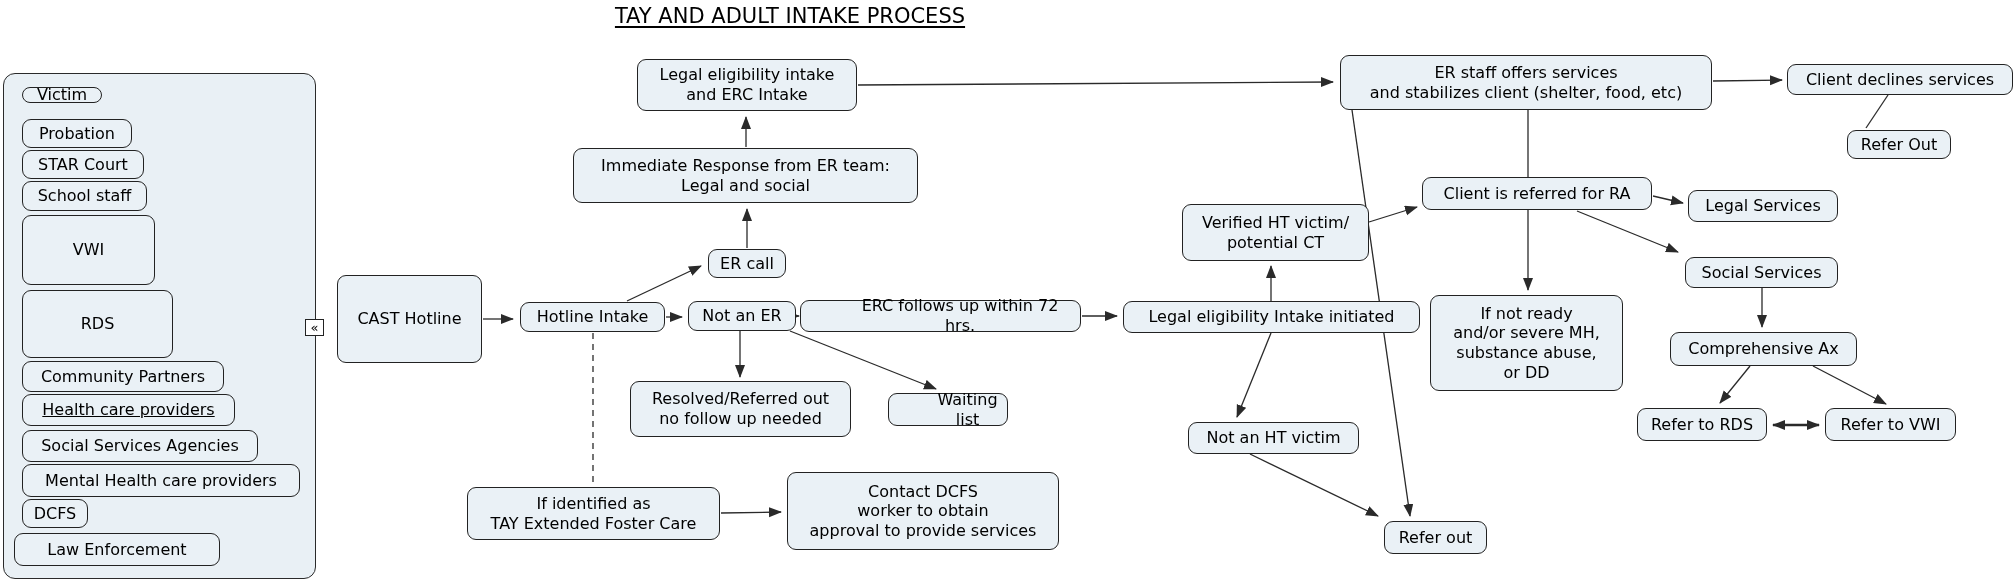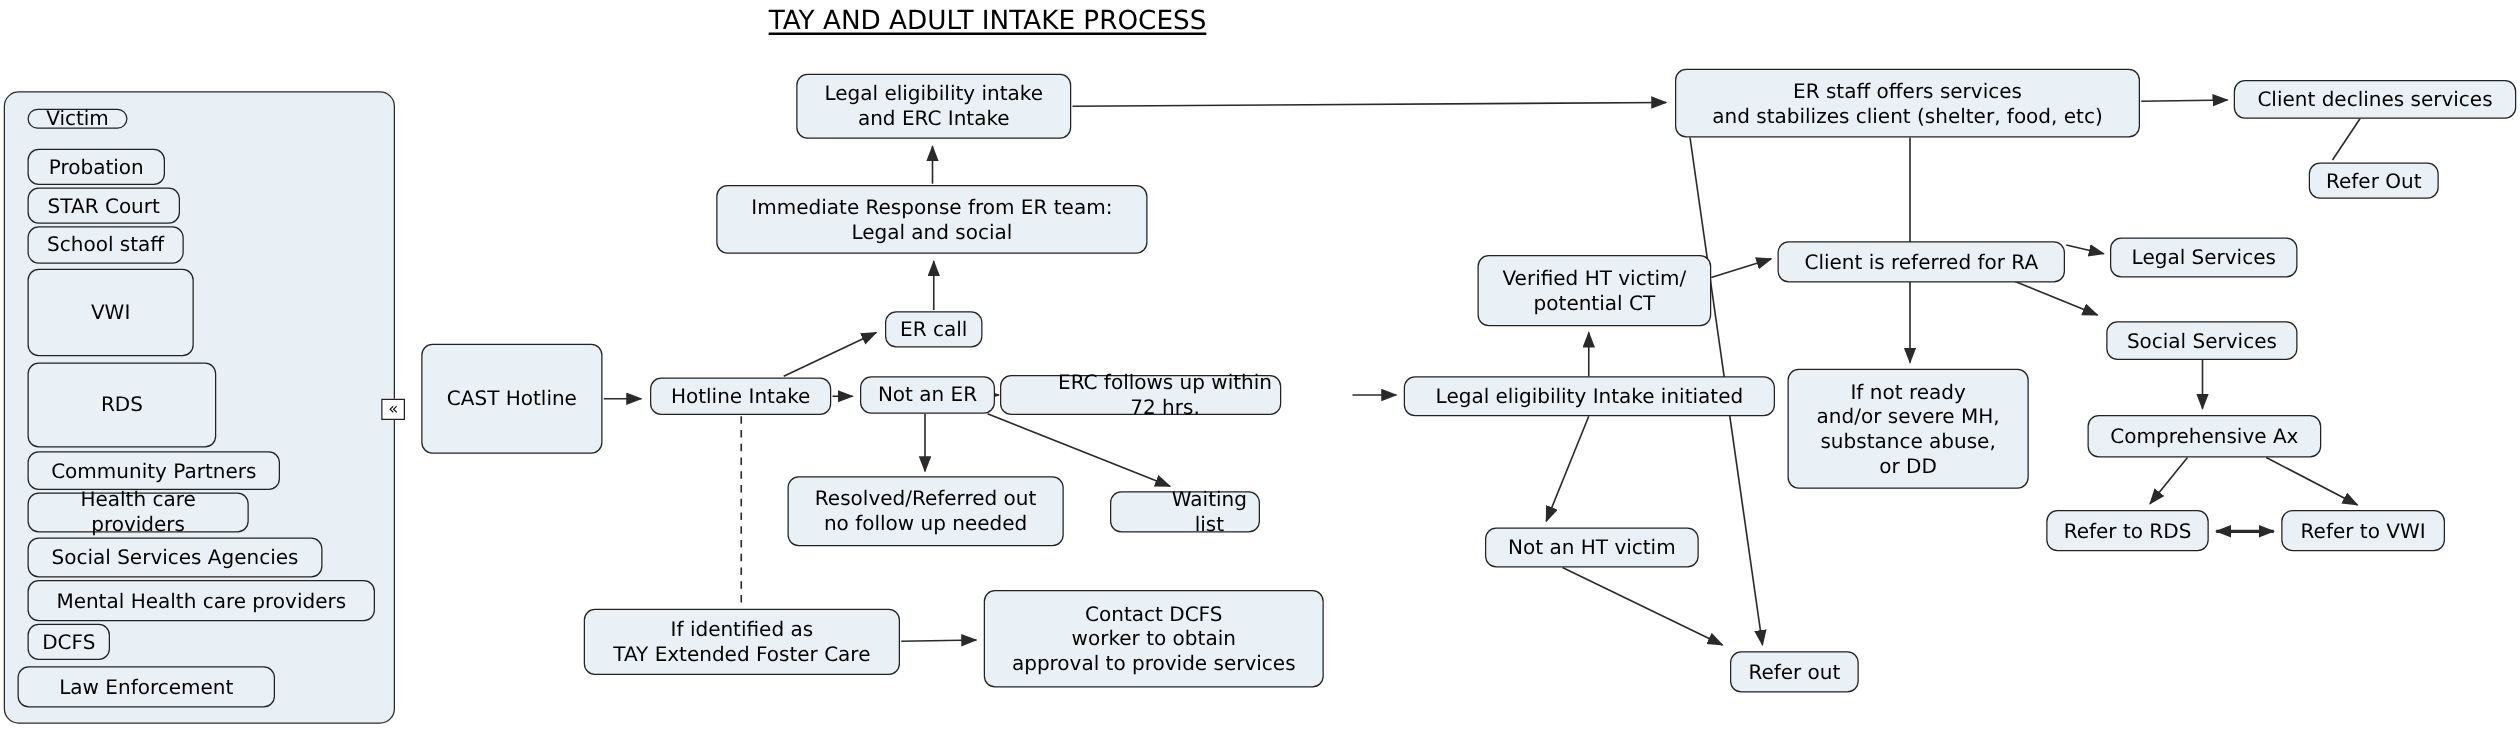--- a/index.html
+++ b/index.html
@@ -77,47 +77,47 @@
 
   <div class="collapse-btn" id="collapseBtn" style="left: 305px; top: 319px; width: 19px; height: 17px;">«</div>
 
 <div class="node" style="left: 22px; top: 87px; width: 80px; height: 16px;">Victim</div>
     <div class="node" style="left: 22px; top: 119px; width: 110px; height: 29px;">Probation</div>
     <div class="node" style="left: 22px; top: 150px; width: 122px; height: 29px;">STAR Court</div>
     <div class="node" style="left: 22px; top: 181px; width: 125px; height: 30px;">School staff</div>
     <div class="node" style="left: 22px; top: 290px; width: 151px; height: 68px;">RDS</div>
     <div class="node" style="left: 22px; top: 215px; width: 133px; height: 70px;">VWI</div>
     <div class="node" style="left: 22px; top: 361px; width: 202px; height: 31px;">Community Partners</div>
-    <div class="node" style="left: 22px; top: 394px; width: 177px; height: 32px;">Health care providers</div>
+    <div class="node" style="left: 22px; top: 394px; width: 213px; height: 32px; text-decoration: underline;">Health care providers</div>
     <div class="node" style="left: 22px; top: 430px; width: 236px; height: 32px;">Social Services Agencies</div>
     <div class="node" style="left: 22px; top: 464px; width: 278px; height: 33px; text-align: right;">Mental Health care providers</div>
     <div class="node" style="left: 22px; top: 499px; width: 66px; height: 29px;">DCFS</div>
     <div class="node" style="left: 14px; top: 533px; width: 206px; height: 33px; text-align: right;">Law Enforcement</div>
     <div class="node" style="left: 337px; top: 275px; width: 145px; height: 88px;">CAST Hotline</div>
     <div class="node" style="left: 520px; top: 302px; width: 145px; height: 30px;">Hotline Intake</div>
     <div class="node" style="left: 708px; top: 249px; width: 78px; height: 29px;">ER call</div>
     <div class="node" style="left: 573px; top: 148px; width: 345px; height: 55px;">Immediate Response from ER team:
 Legal and social</div>
     <div class="node" style="left: 637px; top: 59px; width: 220px; height: 52px;">Legal eligibility intake
 and ERC Intake</div>
     <div class="node" style="left: 688px; top: 301px; width: 108px; height: 30px;">Not an ER</div>
-    <div class="node" style="left: 800px; top: 300px; width: 225px; height: 32px; padding-left: 44px;">ERC follows up within 72 hrs.</div>
+    <div class="node" style="left: 800px; top: 300px; width: 281px; height: 32px; padding-left: 44px;">ERC follows up within 72 hrs.</div>
     <div class="node" style="left: 630px; top: 381px; width: 221px; height: 56px;">Resolved/Referred out
 no follow up needed</div>
     <div class="node" style="left: 888px; top: 393px; width: 120px; height: 33px; padding-left: 44px;">Waiting list</div>
     <div class="node" style="left: 467px; top: 487px; width: 253px; height: 53px;">If identified as
 TAY Extended Foster Care</div>
     <div class="node" style="left: 787px; top: 472px; width: 272px; height: 78px;">Contact DCFS
 worker to obtain
 approval to provide services</div>
     <div class="node" style="left: 1123px; top: 301px; width: 297px; height: 32px;">Legal eligibility Intake initiated</div>
     <div class="node" style="left: 1182px; top: 204px; width: 187px; height: 57px;">Verified HT victim/
 potential CT</div>
     <div class="node" style="left: 1188px; top: 422px; width: 171px; height: 32px;">Not an HT victim</div>
-    <div class="node" style="left: 1422px; top: 177px; width: 230px; height: 33px; margin-top: 16px;">Client is referred for RA</div>
+    <div class="node" style="left: 1422px; top: 177px; width: 230px; height: 33px;">Client is referred for RA</div>
     <div class="node" style="left: 1340px; top: 55px; width: 372px; height: 55px;">ER staff offers services
 and stabilizes client (shelter, food, etc)</div>
     <div class="node" style="left: 1787px; top: 64px; width: 226px; height: 31px;">Client declines services</div>
     <div class="node" style="left: 1847px; top: 130px; width: 104px; height: 29px;">Refer Out</div>
     <div class="node" style="left: 1688px; top: 190px; width: 150px; height: 32px;">Legal Services</div>
     <div class="node" style="left: 1685px; top: 257px; width: 153px; height: 31px;">Social Services</div>
     <div class="node" style="left: 1430px; top: 295px; width: 193px; height: 96px;">If not ready
 and/or severe MH,
 substance abuse,
 or DD</div>

